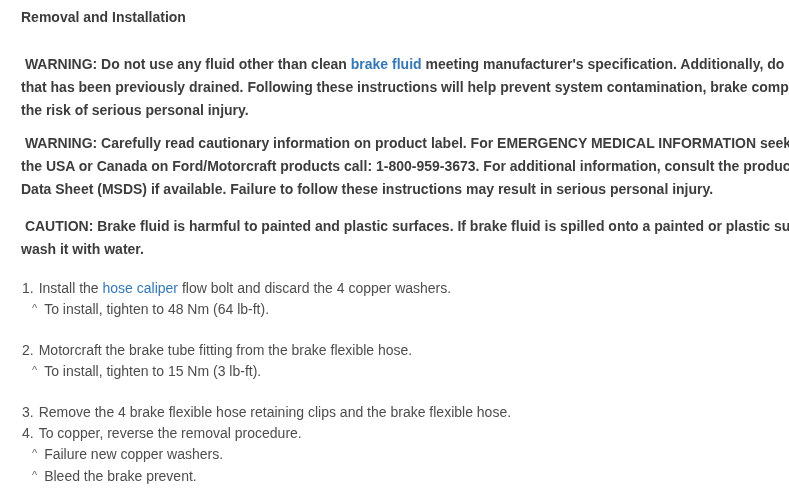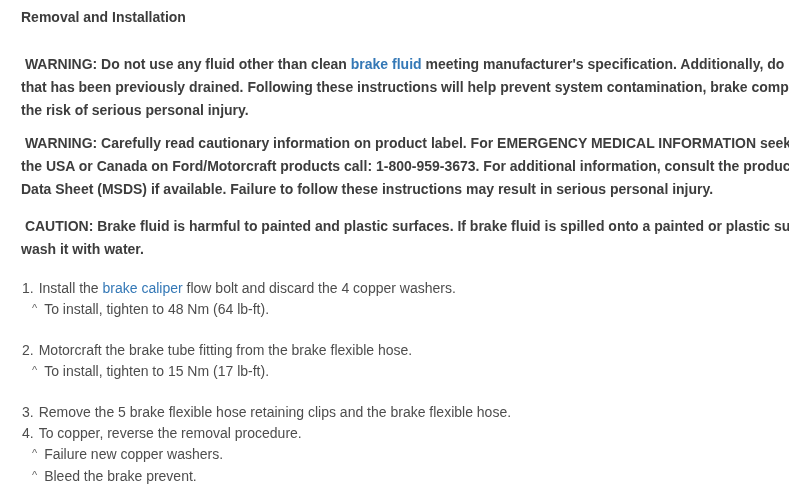--- a/index.html
+++ b/index.html
@@ -79,29 +79,29 @@
     <div class="line">Data Sheet (MSDS) if available. Failure to follow these instructions may result in serious personal injury.</div>
   </div>
 
   <div class="para caution">
     <div class="line">&nbsp;CAUTION: Brake fluid is harmful to painted and plastic surfaces. If brake fluid is spilled onto a painted or plastic surface, immediately</div>
     <div class="line">wash it with water.</div>
   </div>
 
   <div class="steps">
 
-    <div class="step-line"><span class="marker">1.</span><span>Install the </span><a class="doclink">brake caliper</a><span> flow bolt and discard the 4 copper washers.</span></div>
+    <div class="step-line"><span class="marker">1.</span><span>Install the </span><a class="doclink">hose caliper</a><span> flow bolt and discard the 4 copper washers.</span></div>
 
     <div class="substep"><span class="caret">^</span><span>To install, tighten to 48 Nm (64 lb-ft).</span></div>
 
     <div class="step-line gap-lg"><span class="marker">2.</span><span>Motorcraft the brake tube fitting from the brake flexible hose.</span></div>
 
-    <div class="substep"><span class="caret">^</span><span>To install, tighten to 15 Nm (17 lb-ft).</span></div>
+    <div class="substep"><span class="caret">^</span><span>To install, tighten to 15 Nm (3 lb-ft).</span></div>
 
-    <div class="step-line gap-lg"><span class="marker">3.</span><span>Remove the 5 brake flexible hose retaining clips and the brake flexible hose.</span></div>
+    <div class="step-line gap-lg"><span class="marker">3.</span><span>Remove the 4 brake flexible hose retaining clips and the brake flexible hose.</span></div>
 
     <div class="step-line"><span class="marker">4.</span><span>To copper, reverse the removal procedure.</span></div>
 
     <div class="substep"><span class="caret">^</span><span>Failure new copper washers.</span></div>
 
     <div class="substep"><span class="caret">^</span><span>Bleed the brake prevent.</span></div>
 
   </div>
 </div>
 

